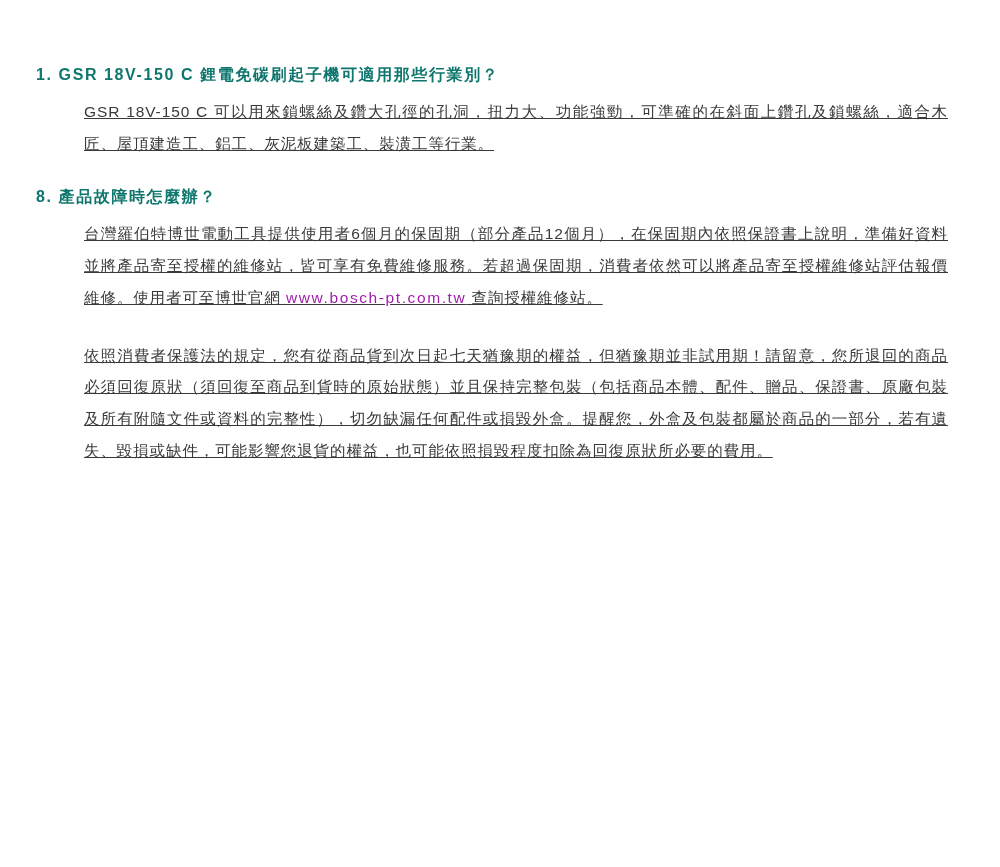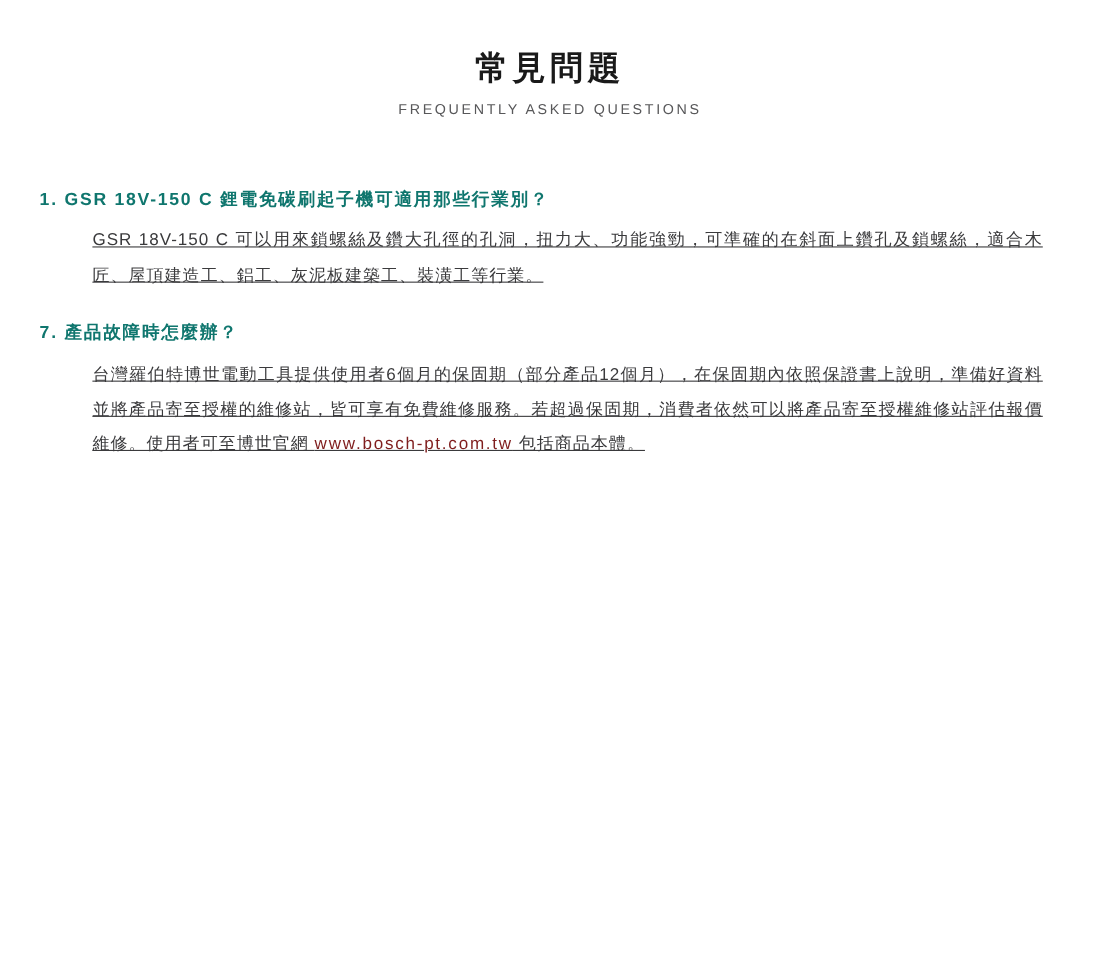--- a/index.html
+++ b/index.html
@@ -57,44 +57,41 @@
     letter-spacing: 0.9px;
     color: #3a3a3c;
     line-height: 2.05;
     padding-left: 48px;
     padding-right: 16px;
     text-align: justify;
     text-decoration: underline;
   }
   .faq-a .url {
     letter-spacing: 1.6px;
-    color: #7f1d1d;
+    color: #a21caf;
     margin-top: 20px;
   }
 </style>
 </head>
 <body>
 
 <div class="page">
 
-  <div class="header">
-    <div class="header-title">常見問題</div>
-    <div class="header-sub">FREQUENTLY ASKED QUESTIONS</div>
-  </div>
 
   <div class="faq-list">
 
     <div class="faq-item">
       <div class="faq-q">1. GSR 18V-150 C 鋰電免碳刷起子機可適用那些行業別？</div>
       <div class="faq-a">GSR 18V-150 C 可以用來鎖螺絲及鑽大孔徑的孔洞，扭力大、功能強勁，可準確的在斜面上鑽孔及鎖螺絲，適合木匠、屋頂建造工、鋁工、灰泥板建築工、裝潢工等行業。</div>
     </div>
 
 
     <div class="faq-item">
-      <div class="faq-q">7. 產品故障時怎麼辦？</div>
-      <div class="faq-a"><span>台灣羅伯特博世電動工具提供使用者6個月的保固期（部分產品12個月），在保固期內依照保證書上說明，準備好資料並將產品寄至授權的維修站，皆可享有免費維修服務。若超過保固期，消費者依然可以將產品寄至授權維修站評估報價維修。使用者可至博世官網 </span><span class="url">www.bosch-pt.com.tw</span><span> 包括商品本體。</span></div>
+      <div class="faq-q">8. 產品故障時怎麼辦？</div>
+      <div class="faq-a"><span>台灣羅伯特博世電動工具提供使用者6個月的保固期（部分產品12個月），在保固期內依照保證書上說明，準備好資料並將產品寄至授權的維修站，皆可享有免費維修服務。若超過保固期，消費者依然可以將產品寄至授權維修站評估報價維修。使用者可至博世官網 </span><span class="url">www.bosch-pt.com.tw</span><span> 查詢授權維修站。</span></div>
     </div>
 
     <div class="faq-item">
+      <div class="faq-a">依照消費者保護法的規定，您有從商品貨到次日起七天猶豫期的權益，但猶豫期並非試用期！請留意，您所退回的商品必須回復原狀（須回復至商品到貨時的原始狀態）並且保持完整包裝（包括商品本體、配件、贈品、保證書、原廠包裝及所有附隨文件或資料的完整性），切勿缺漏任何配件或損毀外盒。提醒您，外盒及包裝都屬於商品的一部分，若有遺失、毀損或缺件，可能影響您退貨的權益，也可能依照損毀程度扣除為回復原狀所必要的費用。</div>
     </div>
 
   </div>
 </div>
 
 </body></html>

